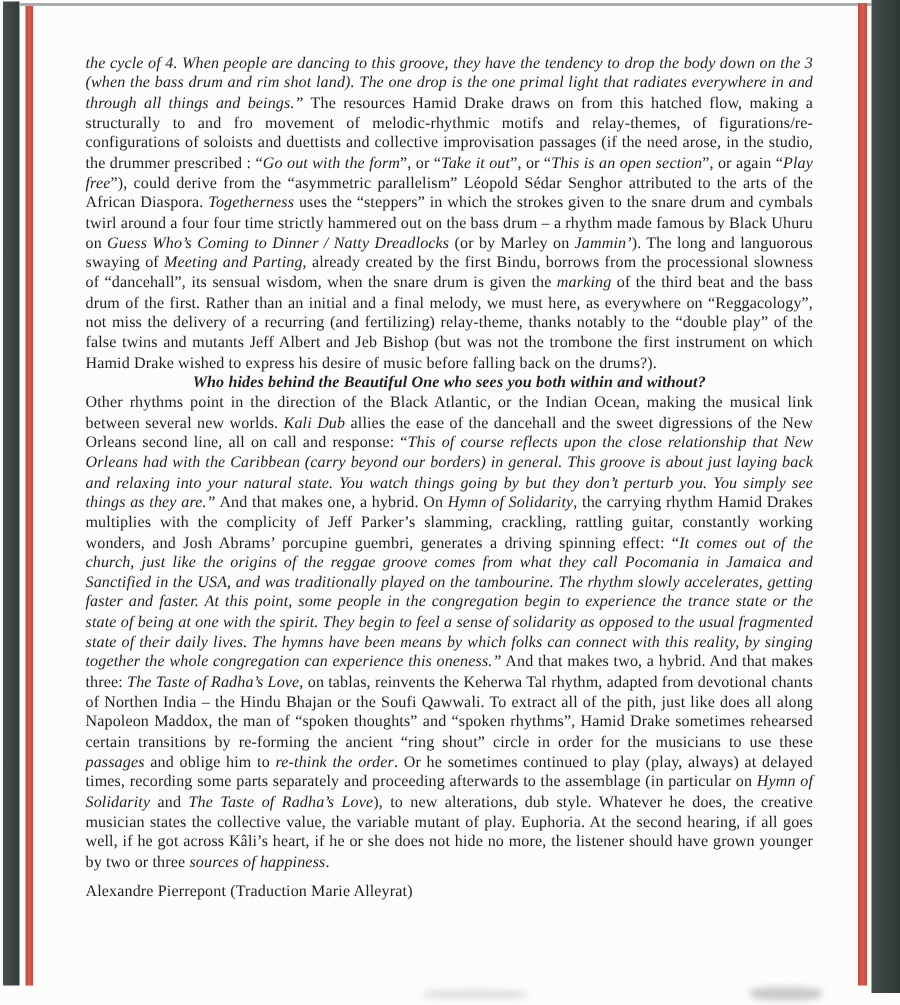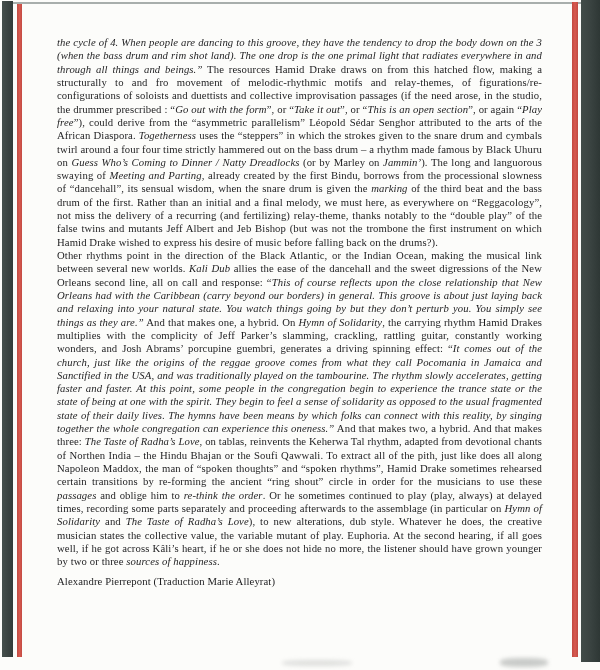--- a/index.html
+++ b/index.html
@@ -55,19 +55,20 @@
 
 <div id="page">
   <div id="dark-strip-left"></div>
   <div id="red-stripe-left"></div>
   <div id="top-hairline"></div>
   <div id="red-stripe-right"></div>
   <div id="dark-strip-right"></div>
 
   <div id="text-block">
     <p id="paragraph-continuation"><span class="i">the cycle of 4. When people are dancing to this groove, they have the tendency to drop the body down on the 3 (when the bass drum and rim shot land). The one drop is the one primal light that radiates everywhere in and through all things and beings.”</span><span> The resources Hamid Drake draws on from this hatched flow, making a structurally to and fro movement of melodic-rhythmic motifs and relay-themes, of figurations/re-configurations of soloists and duettists and collective improvisation passages (if the need arose, in the studio, the drummer prescribed : “</span><span class="i">Go out with the form</span><span>”, or “</span><span class="i">Take it out</span><span>”, or “</span><span class="i">This is an open section</span><span>”, or again “</span><span class="i">Play free</span><span>”), could derive from the “asymmetric parallelism” Léopold Sédar Senghor attributed to the arts of the African Diaspora. </span><span class="i">Togetherness</span><span> uses the “steppers” in which the strokes given to the snare drum and cymbals twirl around a four four time strictly hammered out on the bass drum – a rhythm made famous by Black Uhuru on </span><span class="i">Guess Who’s Coming to Dinner / Natty Dreadlocks</span><span> (or by Marley on </span><span class="i">Jammin’</span><span>). The long and languorous swaying of </span><span class="i">Meeting and Parting</span><span>, already created by the first Bindu, borrows from the processional slowness of “dancehall”, its sensual wisdom, when the snare drum is given the </span><span class="i">marking</span><span> of the third beat and the bass drum of the first. Rather than an initial and a final melody, we must here, as everywhere on “Reggacology”, not miss the delivery of a recurring (and fertilizing) relay-theme, thanks notably to the “double play” of the false twins and mutants Jeff Albert and Jeb Bishop (but was not the trombone the first instrument on which Hamid Drake wished to express his desire of music before falling back on the drums?).</span></p>
+    <p id="section-heading">Who hides behind the Beautiful One who sees you both within and without?</p>
     <p id="paragraph-two"><span>Other rhythms point in the direction of the Black Atlantic, or the Indian Ocean, making the musical link between several new worlds. </span><span class="i">Kali Dub</span><span> allies the ease of the dancehall and the sweet digressions of the New Orleans second line, all on call and response: “</span><span class="i">This of course reflects upon the close relationship that New Orleans had with the Caribbean (carry beyond our borders) in general. This groove is about just laying back and relaxing into your natural state. You watch things going by but they don’t perturb you. You simply see things as they are.”</span><span> And that makes one, a hybrid. On </span><span class="i">Hymn of Solidarity</span><span>, the carrying rhythm Hamid Drakes multiplies with the complicity of Jeff Parker’s slamming, crackling, rattling guitar, constantly working wonders, and Josh Abrams’ porcupine guembri, generates a driving spinning effect: “</span><span class="i">It comes out of the church, just like the origins of the reggae groove comes from what they call Pocomania in Jamaica and Sanctified in the USA, and was traditionally played on the tambourine. The rhythm slowly accelerates, getting faster and faster. At this point, some people in the congregation begin to experience the trance state or the state of being at one with the spirit. They begin to feel a sense of solidarity as opposed to the usual fragmented state of their daily lives. The hymns have been means by which folks can connect with this reality, by singing together the whole congregation can experience this oneness.”</span><span> And that makes two, a hybrid. And that makes three: </span><span class="i">The Taste of Radha’s Love</span><span>, on tablas, reinvents the Keherwa Tal rhythm, adapted from devotional chants of Northen India – the Hindu Bhajan or the Soufi Qawwali. To extract all of the pith, just like does all along Napoleon Maddox, the man of “spoken thoughts” and “spoken rhythms”, Hamid Drake sometimes rehearsed certain transitions by re-forming the ancient “ring shout” circle in order for the musicians to use these </span><span class="i">passages</span><span> and oblige him to </span><span class="i">re-think the order</span><span>. Or he sometimes continued to play (play, always) at delayed times, recording some parts separately and proceeding afterwards to the assemblage (in particular on </span><span class="i">Hymn of Solidarity</span><span> and </span><span class="i">The Taste of Radha’s Love</span><span>), to new alterations, dub style. Whatever he does, the creative musician states the collective value, the variable mutant of play. Euphoria. At the second hearing, if all goes well, if he got across Kâli’s heart, if he or she does not hide no more, the listener should have grown younger by two or three </span><span class="i">sources of happiness</span><span>.</span></p>
     <p id="credit-line">Alexandre Pierrepont (Traduction Marie Alleyrat)</p>
   </div>
 
   <div id="smudge-1" class="smudge"></div>
   <div id="smudge-2" class="smudge"></div>
 </div>
 
 </body></html>

